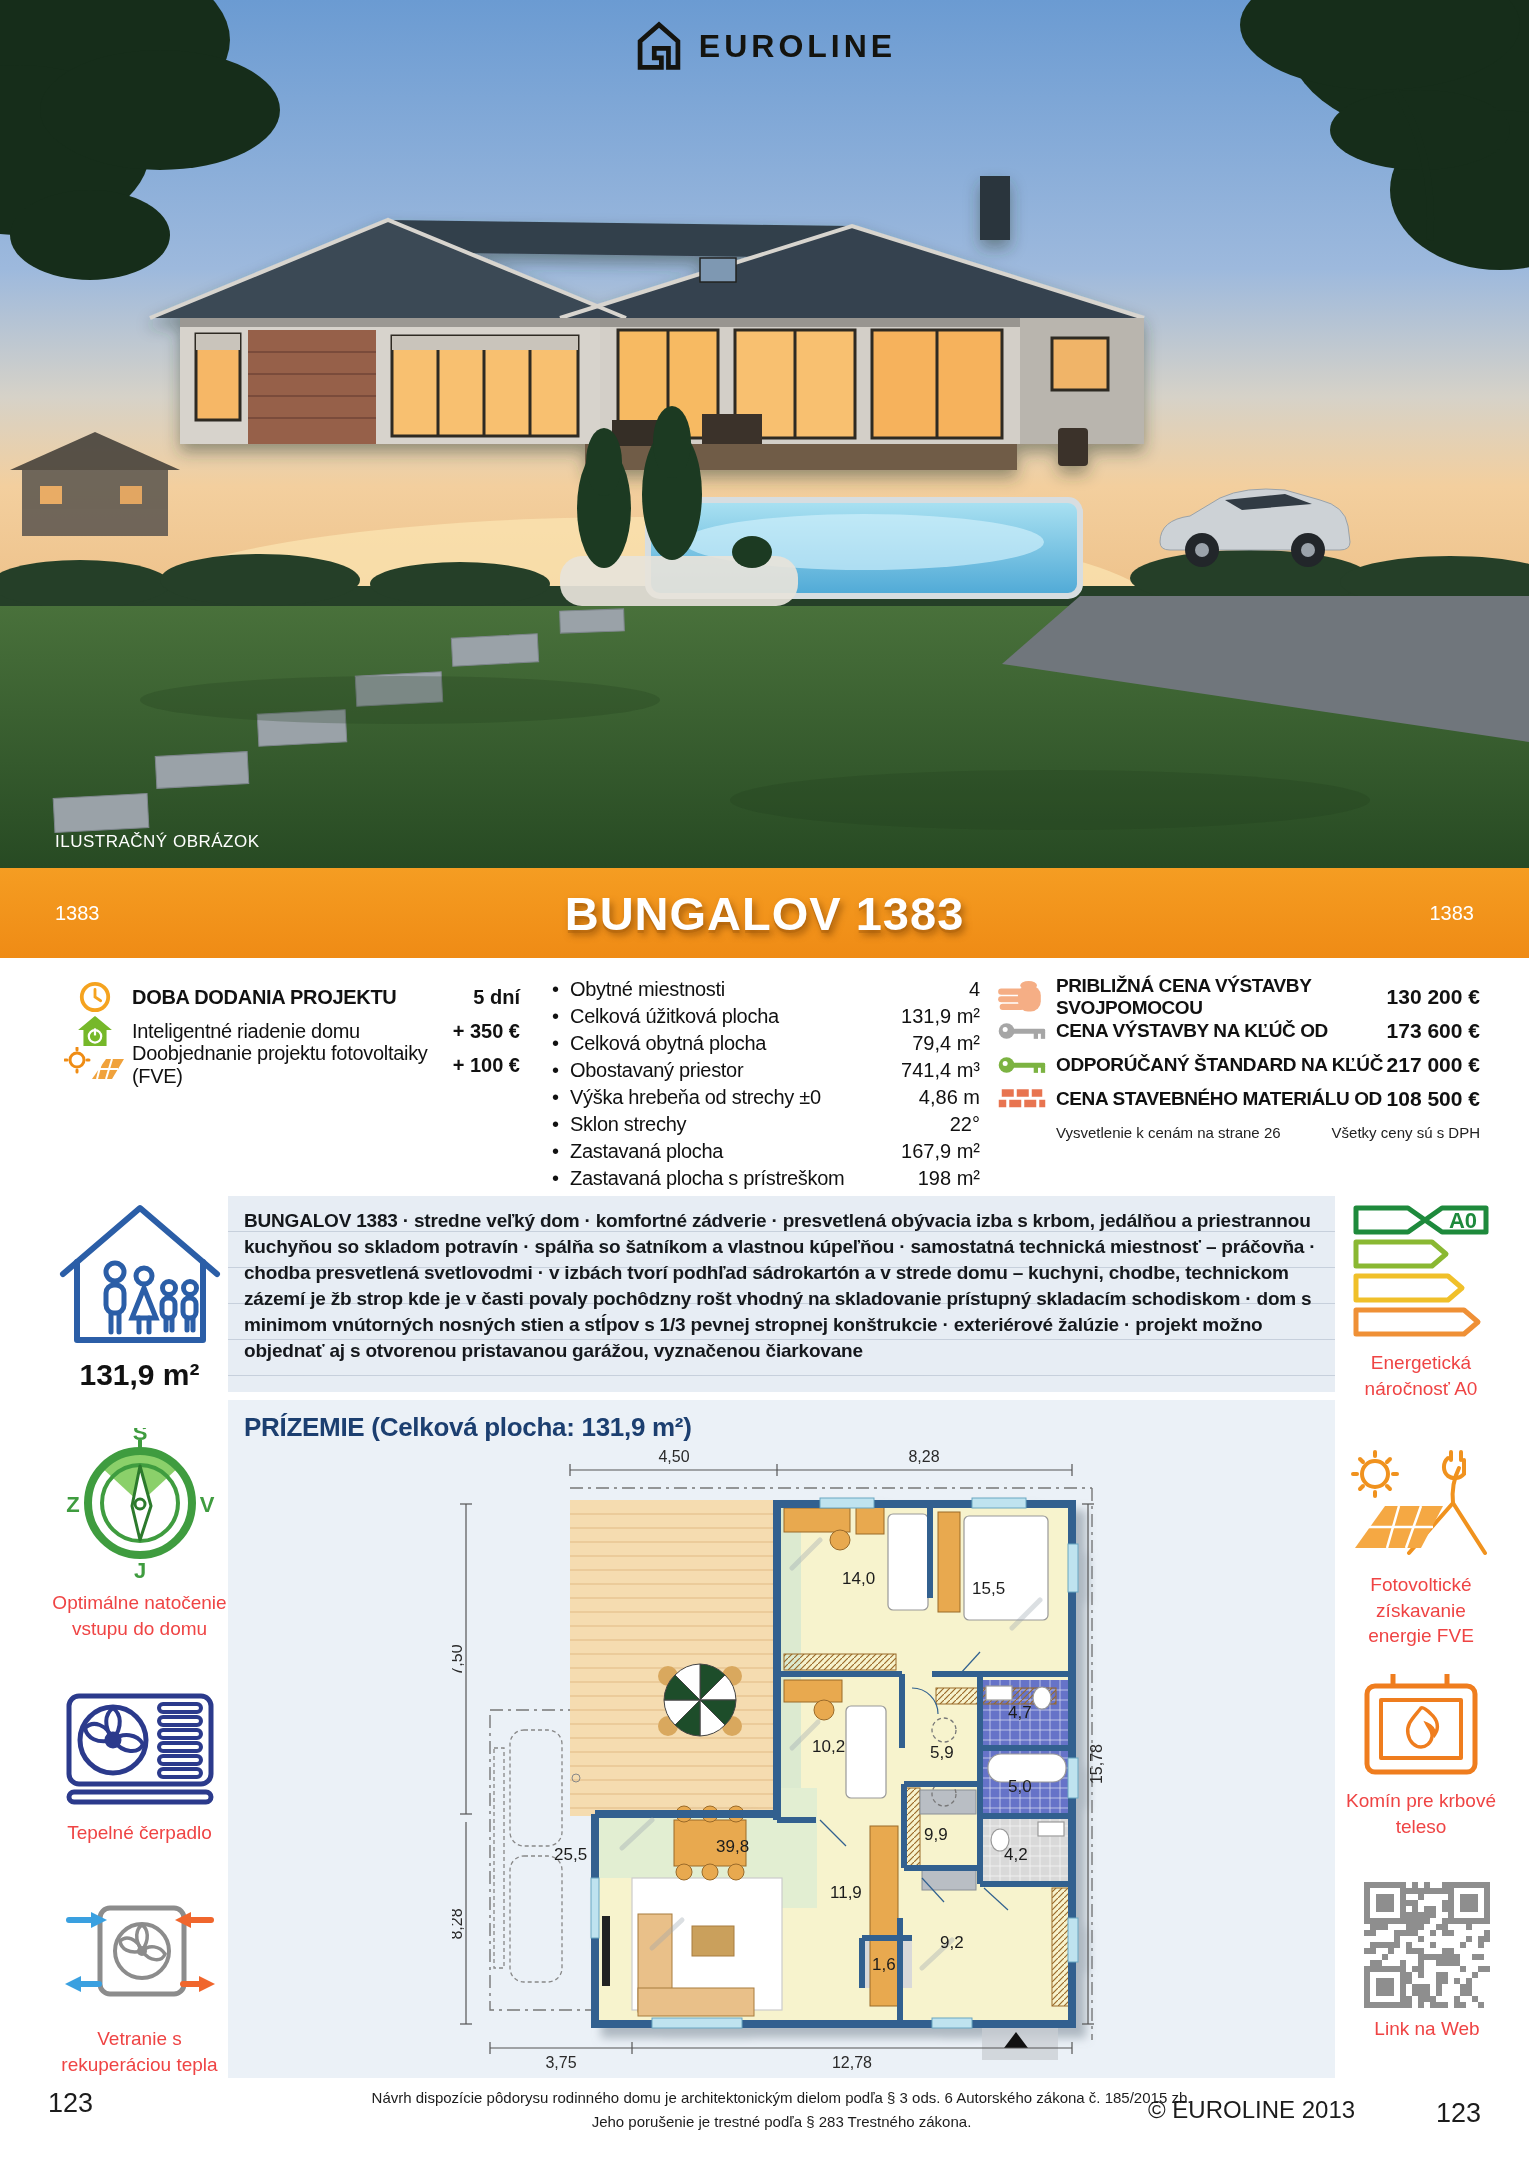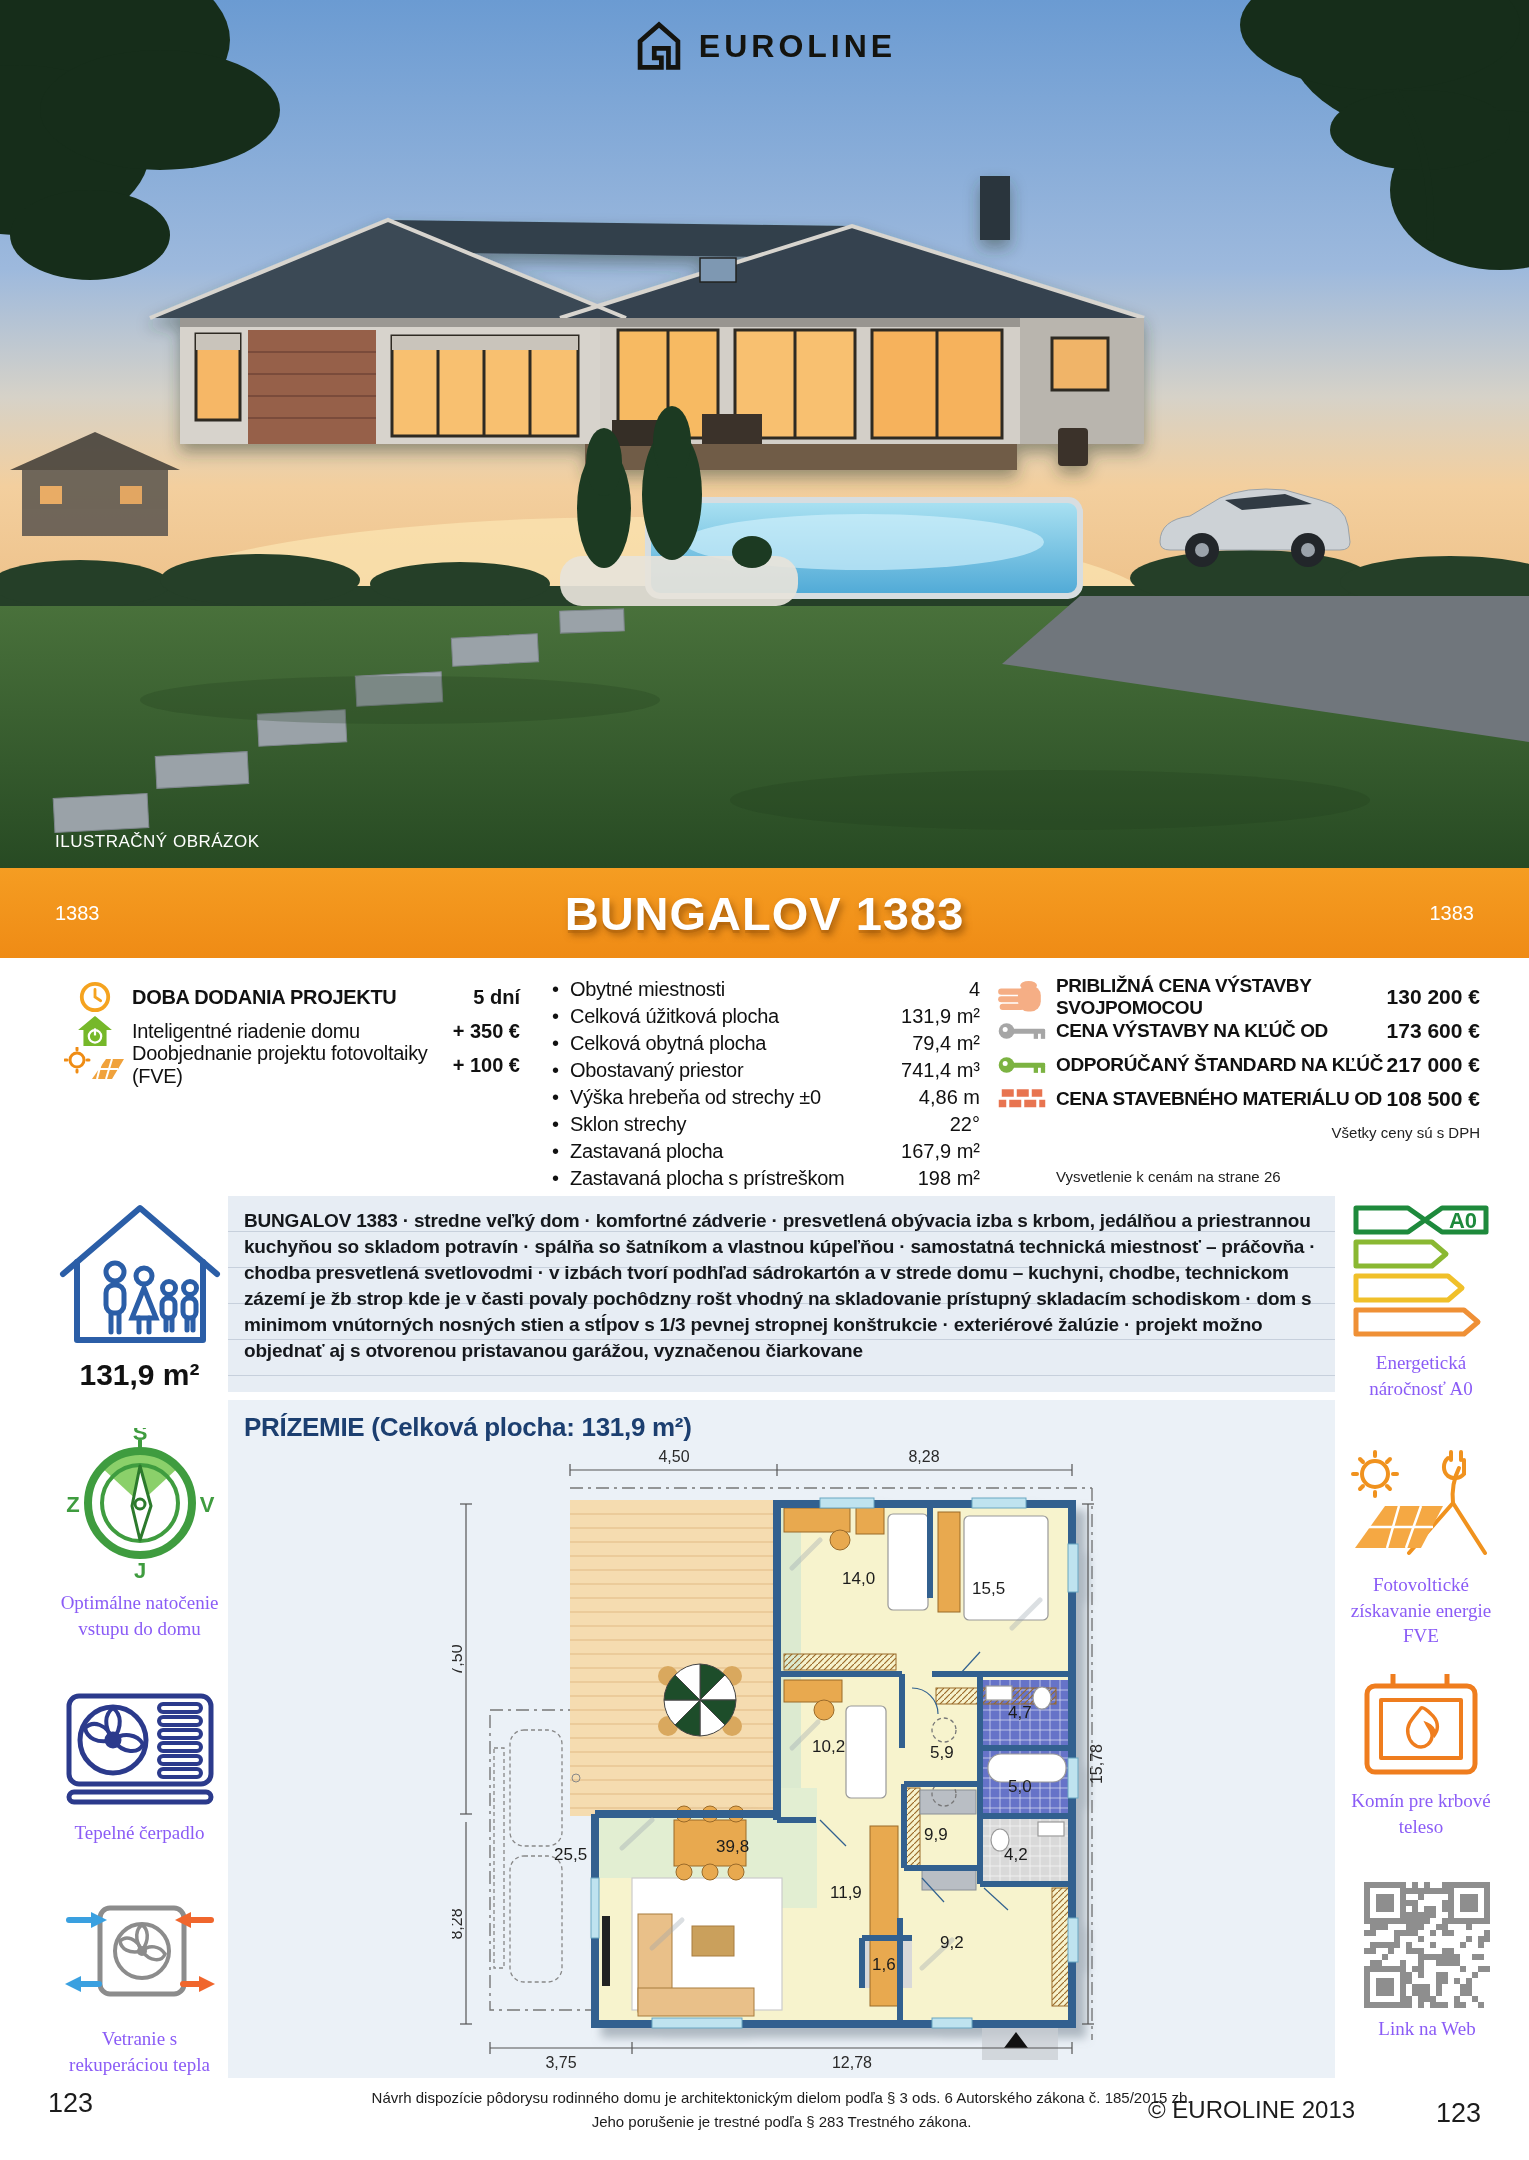--- a/index.html
+++ b/index.html
@@ -36,32 +36,32 @@
   .spec-row .dot{width:18px;flex:none;font-size:20px;}
   .spec-row .lb{flex:1;letter-spacing:-.3px;}
   .spec-row .vl{text-align:right;white-space:nowrap;}
 
   .price-col{left:998px;top:980px;width:482px;}
   .price-row{display:flex;align-items:center;height:34px;}
   .price-row .ic{width:58px;flex:none;display:flex;align-items:center;}
   .price-row .lb{flex:1;font-size:19px;font-weight:bold;letter-spacing:-.4px;}
   .price-row .vl{font-size:21px;font-weight:bold;white-space:nowrap;}
   .price-notes{display:flex;margin-top:8px;}
-  .price-notes .nl{flex:1;padding-left:58px;font-size:15px;color:#222;margin-top:44px;}
+  .price-notes .nl{flex:1;padding-left:58px;font-size:15px;color:#222;}
   .price-notes .nr{font-size:15px;color:#222;}
 
   
   .house-fam{left:52px;top:1198px;width:175px;text-align:center;}
   .house-fam .area{margin-top:8px;font-size:30px;font-weight:bold;color:#111;}
   .desc{left:228px;top:1196px;width:1107px;height:196px;background:#e7edf4;
         box-sizing:border-box;padding:12px 16px;font-size:19px;font-weight:bold;
         line-height:26px;letter-spacing:-.2px;color:#15181c;
         background-image:repeating-linear-gradient(to bottom,transparent 0 35px,rgba(125,140,165,.30) 35px 36px);}
   .energy{left:1346px;top:1204px;width:150px;text-align:center;}
-  .caption{font-size:19px;line-height:1.35;color:#8b5cf6;margin-top:8px;font-family:Liberation Serif, serif;}
+  .caption{font-size:19px;line-height:1.35;color:#ef4444;margin-top:8px;}
 
   
   .plan-bg{left:228px;top:1400px;width:1107px;height:678px;background:#ebf1f7;}
   .plan-title{left:244px;top:1412px;font-size:26px;font-weight:bold;color:#1c3f70;letter-spacing:-.3px;}
   .plan-svg{left:452px;top:1448px;width:656px;height:624px;}
   .plan-svg svg{display:block;width:100%;height:100%;}
 
   
   .feat{text-align:center;}
   .f-compass{left:52px;top:1428px;width:175px;}

